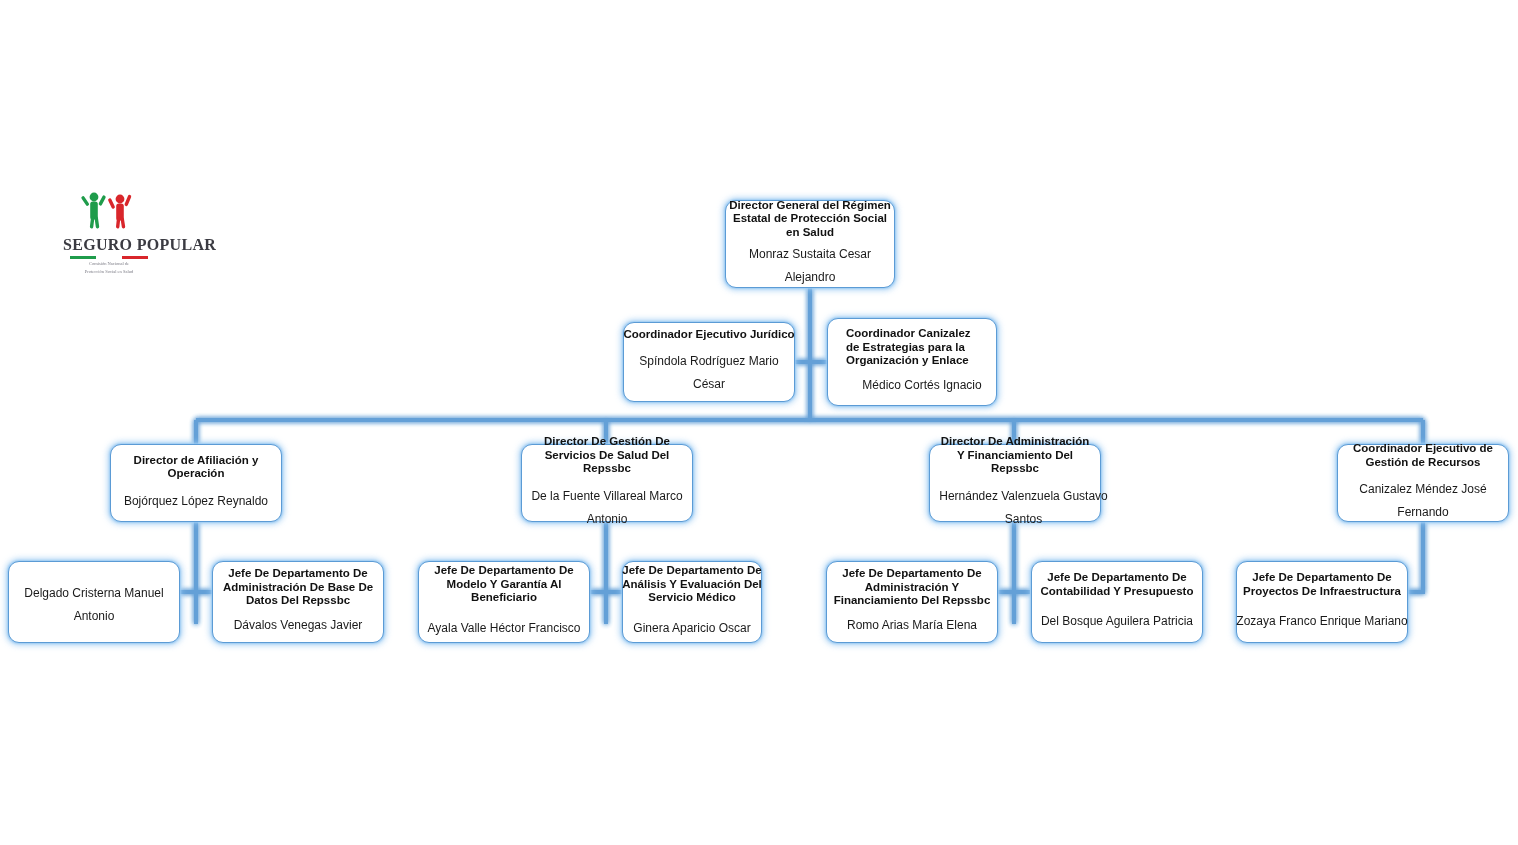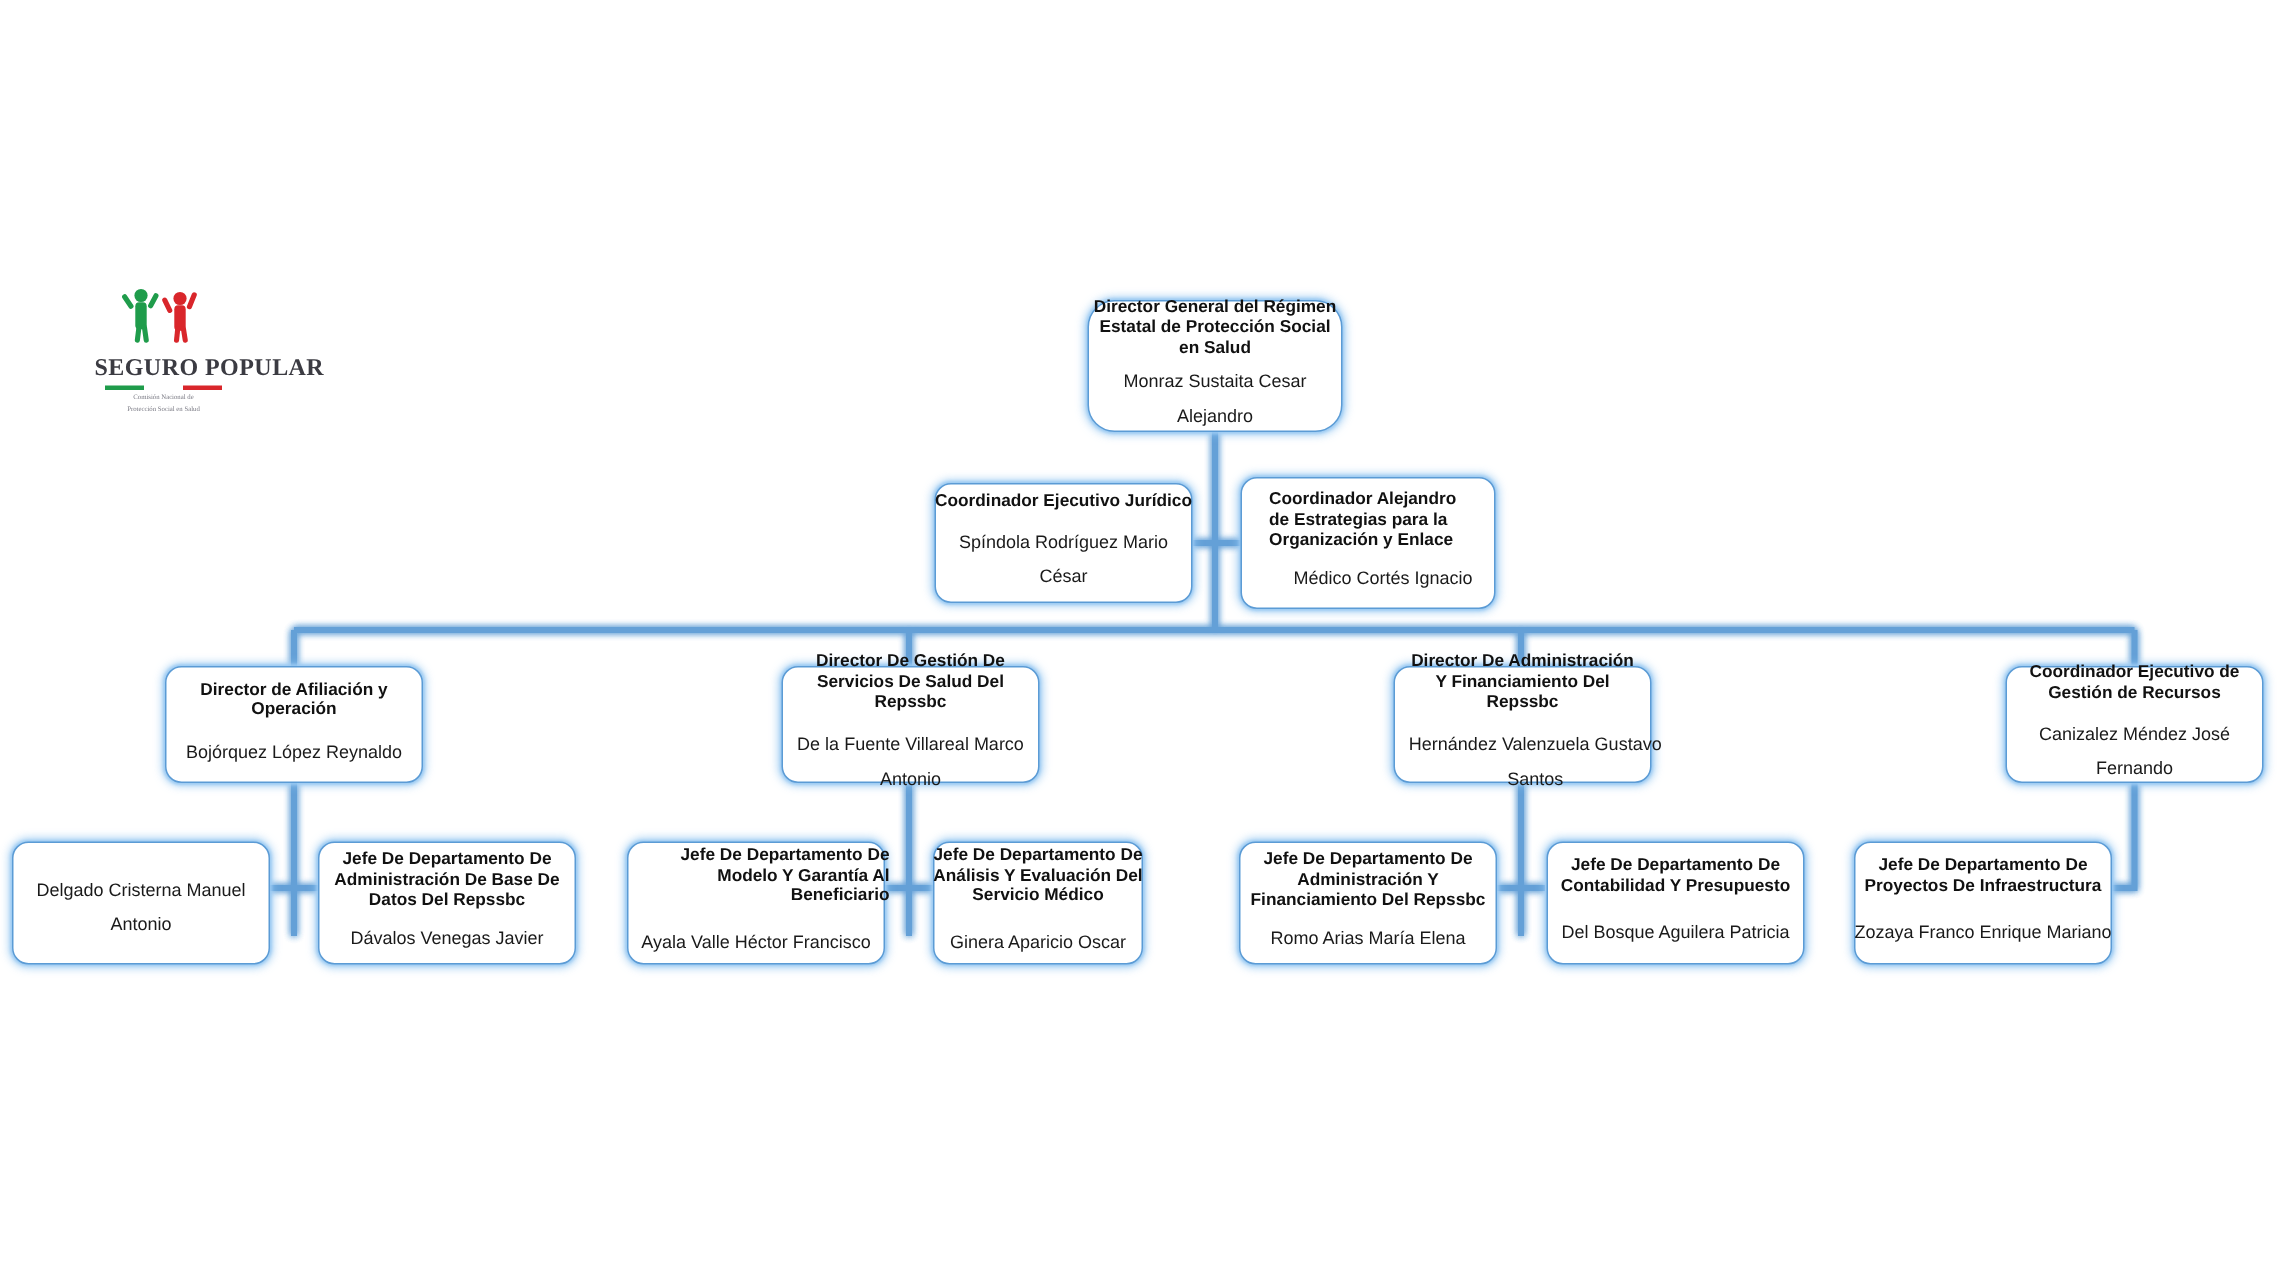--- a/index.html
+++ b/index.html
@@ -175,32 +175,32 @@
     <div class="logo-word">SEGURO POPULAR</div>
     <div class="logo-bars">
       <span style="background:#1f9c4b"></span>
       <span style="background:#ffffff"></span>
       <span style="background:#d9262b"></span>
     </div>
     <div class="logo-sub">Comisión Nacional de</div>
     <div class="logo-sub">Protección Social en Salud</div>
   </div>
 
-  <div class="node" style="left:725px; top:200px; width:170px; height:88px;border-radius:18px;">
+  <div class="node" style="left:725px; top:200px; width:170px; height:88px;">
     <div class="title wrapok">Director General del Régimen Estatal de Protección Social en Salud</div>
     <div class="person wrapok" style="margin-top:4px;">Monraz Sustaita Cesar Alejandro</div>
   </div>
 
   <div class="node" style="left:623px; top:322px; width:172px; height:80px;">
     <div class="title">Coordinador Ejecutivo Jurídico</div>
     <div class="person wrapok" style="width:160px;">Spíndola Rodríguez Mario César</div>
   </div>
 
   <div class="node" style="left:827px; top:318px; width:170px; height:88px; align-items:flex-start; padding-left:18px;">
-    <div class="title wrapok" style="text-align:left; width:132px;">Coordinador Alejandro de Estrategias para la Organización y Enlace</div>
+    <div class="title wrapok" style="text-align:left; width:132px;">Coordinador Canizalez de Estrategias para la Organización y Enlace</div>
     <div class="person" style="margin-top:6px; width:152px; text-align:center;">Médico Cortés Ignacio</div>
   </div>
 
   <div class="node" style="left:521px; top:444px; width:172px; height:78px;">
     <div class="title wrapok">Director De Gestión De Servicios De Salud Del Repssbc</div>
     <div class="person wrapok" style="width:168px;">De la Fuente Villareal Marco Antonio</div>
   </div>
 
   <div class="node" style="left:110px; top:444px; width:172px; height:78px;">
     <div class="title wrapok" style="width:140px;">Director de Afiliación y Operación</div>
@@ -219,21 +219,21 @@
 
   <div class="node" style="left:8px; top:561px; width:172px; height:82px;">
     <div class="person wrapok" style="width:166px; margin-top:6px;">Delgado Cristerna Manuel Antonio</div>
   </div>
 
   <div class="node" style="left:212px; top:561px; width:172px; height:82px;">
     <div class="title wrapok" style="width:176px;">Jefe De Departamento De Administración De Base De Datos Del Repssbc</div>
     <div class="person" style="margin-top:6px;">Dávalos Venegas Javier</div>
   </div>
 
-  <div class="node" style="left:418px; top:561px; width:172px; height:82px;text-align:right;">
+  <div class="node" style="left:418px; top:561px; width:172px; height:82px;">
     <div class="title wrapok" style="width:178px;">Jefe De Departamento De Modelo Y Garantía Al Beneficiario</div>
     <div class="person" style="margin-top:12px;">Ayala Valle Héctor Francisco</div>
   </div>
 
   <div class="node" style="left:622px; top:561px; width:140px; height:82px;">
     <div class="title wrapok" style="width:178px;">Jefe De Departamento De Análisis Y Evaluación Del Servicio Médico</div>
     <div class="person" style="margin-top:12px;">Ginera Aparicio Oscar</div>
   </div>
 
   <div class="node" style="left:826px; top:561px; width:172px; height:82px;">

